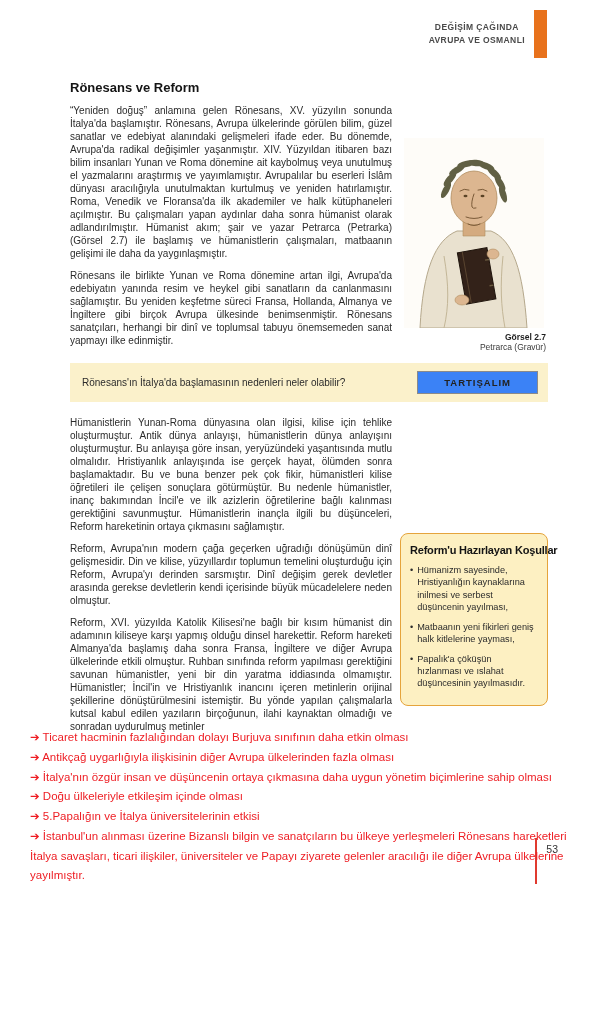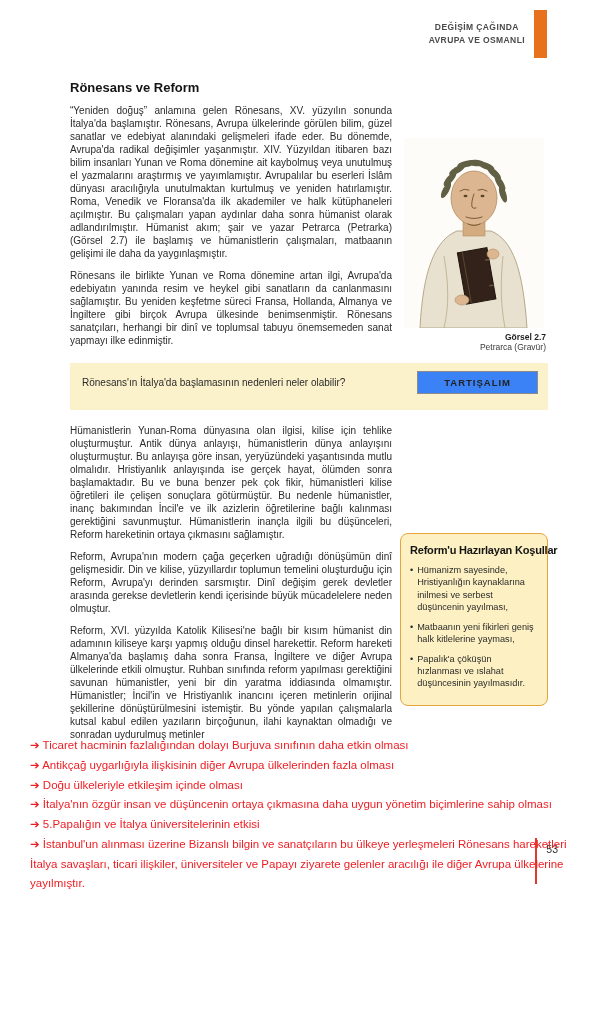--- a/index.html
+++ b/index.html
@@ -18,21 +18,21 @@
   .text-col { width:322px; }
   .text-col p, .lower-col p { font-size:10px; line-height:1.3; text-align:justify; margin-bottom:9px; color:#2b2b2b; }
   
   .portrait { position:absolute; left:400px; top:138px; width:148px; }
   .portrait svg { display:block; margin:0 auto; }
   .figcap { text-align:right; margin-top:4px; padding-right:2px; }
   .cap-title { font-size:8.5px; font-weight:bold; color:#1e1e1e; }
   .cap-sub { font-size:8.5px; color:#3a3a3a; }
   
   .discussion { display:flex; align-items:center; justify-content:space-between; background:#fbf1cb;
-    padding:8px 10px 16px 12px; margin-top:16px; width:478px; }
+    padding:8px 10px 8px 12px; margin-top:16px; width:478px; }
   .question { font-size:10px; color:#2b2b2b; }
   .discuss-btn { background:#3b82f6; border:1px solid #8a8a8a; font-weight:bold; font-size:9.5px;
     letter-spacing:1px; padding:5px 26px; color:#222; white-space:nowrap; }
   .lower-col { width:322px; margin-top:14px; }
   
   .sidebar-box { position:absolute; left:400px; top:533px; width:148px; background:#fdf0c2;
     border:1.5px solid #e5a43c; border-radius:8px; padding:10px 9px 8px 9px; }
   .sidebar-title { font-size:11px; font-weight:bold; color:#141414; margin-bottom:8px; letter-spacing:-.2px; white-space:nowrap; }
   .sidebar-box ul { list-style:none; }
   .sidebar-box li { display:flex; gap:4px; font-size:9.2px; line-height:1.35; margin-bottom:7px; color:#2b2b2b; text-align:left; }
@@ -142,22 +142,22 @@
 
     <div class="lower-col">
       <p>Hümanistlerin Yunan-Roma dünyasına olan ilgisi, kilise için tehlike oluşturmuştur. Antik dünya anlayışı, hümanistlerin dünya anlayışını oluşturmuştur. Bu anlayışa göre insan, yeryüzündeki yaşantısında mutlu olmalıdır. Hristiyanlık anlayışında ise gerçek hayat, ölümden sonra başlamaktadır. Bu ve buna benzer pek çok fikir, hümanistleri kilise öğretileri ile çelişen sonuçlara götürmüştür. Bu nedenle hümanistler, inanç bakımından İncil'e ve ilk azizlerin öğretilerine bağlı kalınması gerektiğini savunmuştur. Hümanistlerin inançla ilgili bu düşünceleri, Reform hareketinin ortaya çıkmasını sağlamıştır.</p>
       <p>Reform, Avrupa'nın modern çağa geçerken uğradığı dönüşümün dinî gelişmesidir. Din ve kilise, yüzyıllardır toplumun temelini oluşturduğu için Reform, Avrupa'yı derinden sarsmıştır. Dinî değişim gerek devletler arasında gerekse devletlerin kendi içerisinde büyük mücadelelere neden olmuştur.</p>
       <p>Reform, XVI. yüzyılda Katolik Kilisesi'ne bağlı bir kısım hümanist din adamının kiliseye karşı yapmış olduğu dinsel harekettir. Reform hareketi Almanya'da başlamış daha sonra Fransa, İngiltere ve diğer Avrupa ülkelerinde etkili olmuştur. Ruhban sınıfında reform yapılması gerektiğini savunan hümanistler, yeni bir din yaratma iddiasında olmamıştır. Hümanistler; İncil'in ve Hristiyanlık inancını içeren metinlerin orijinal şekillerine dönüştürülmesini istemiştir. Bu yönde yapılan çalışmalarla kutsal kabul edilen yazıların birçoğunun, ilahi kaynaktan olmadığı ve sonradan uydurulmuş metinler</p>
     </div>
 
     <div class="annotations">
       <div>➔ Ticaret hacminin fazlalığından dolayı Burjuva sınıfının daha etkin olması</div>
       <div>➔ Antikçağ uygarlığıyla ilişkisinin diğer Avrupa ülkelerinden fazla olması</div>
+      <div>➔ İtalya'nın özgür insan ve düşüncenin ortaya çıkmasına daha uygun yönetim biçimlerine sahip olması</div>
       <div>➔ Doğu ülkeleriyle etkileşim içinde olması</div>
-      <div>➔ İtalya'nın özgür insan ve düşüncenin ortaya çıkmasına daha uygun yönetim biçimlerine sahip olması</div>
       <div>➔ 5.Papalığın ve İtalya üniversitelerinin etkisi</div>
       <div>➔ İstanbul'un alınması üzerine Bizanslı bilgin ve sanatçıların bu ülkeye yerleşmeleri Rönesans hareketleri İtalya savaşları, ticari ilişkiler, üniversiteler ve Papayı ziyarete gelenler aracılığı ile diğer Avrupa ülkelerine yayılmıştır.</div>
     </div>
   </main>
 
   <div class="page-marker">
     <div class="red-rule"></div>
     <div class="page-num">53</div>
   </div>
 

